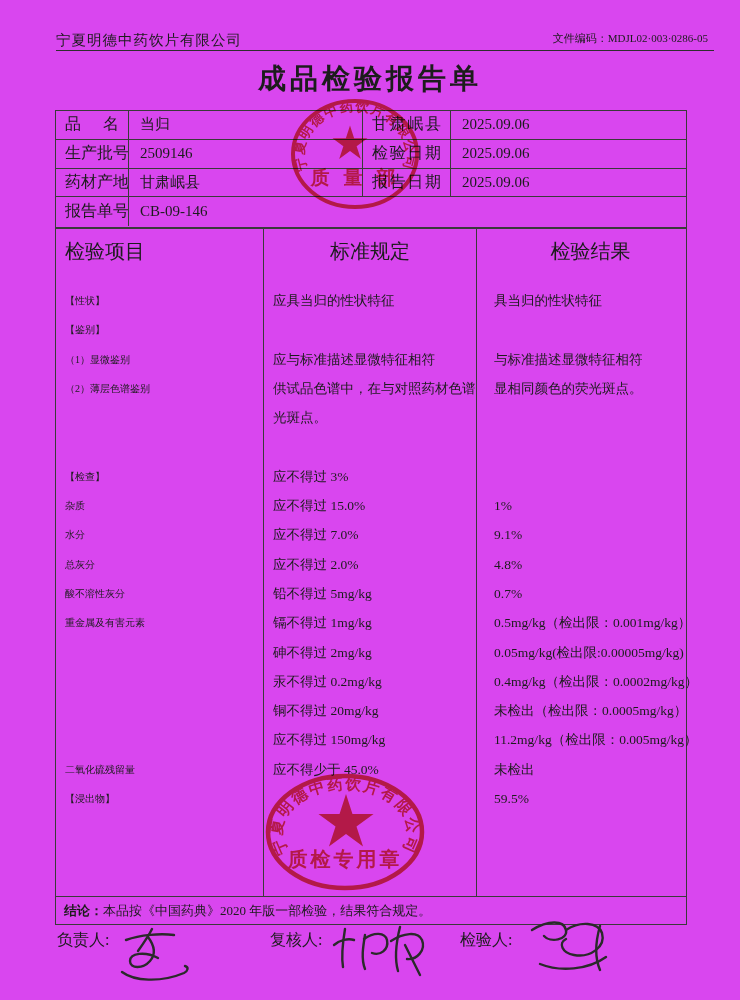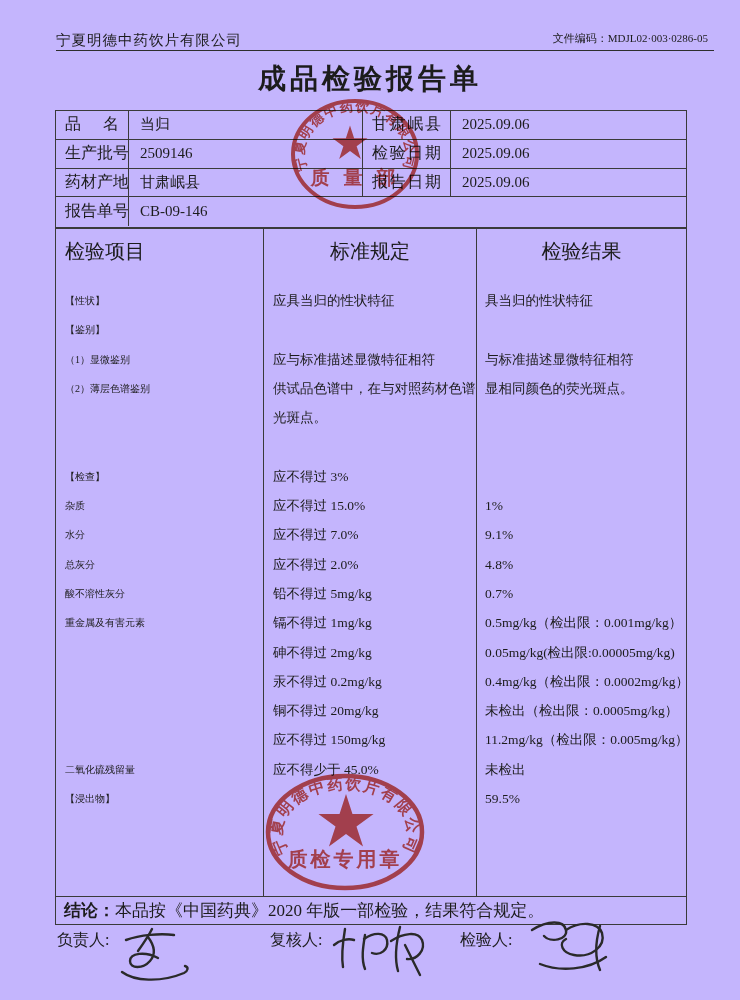--- a/index.html
+++ b/index.html
@@ -1,18 +1,18 @@
 <!DOCTYPE html>
 <html><head>
 <meta charset="utf-8">
 <style>
   html,body{margin:0;padding:0;background:#e8e8e8;}
   .page{
     position:relative;width:740px;height:1000px;margin:0 auto;
-    background:#c4b5fd;overflow:hidden;
+    background:#d946ef;overflow:hidden;
     font-family:"Liberation Serif","DejaVu Serif",serif;
     color:#1c1c1c;
   }
   
   .hdr-company{position:absolute;left:56px;top:31px;font-size:14.5px;letter-spacing:1px;}
   .hdr-code{position:absolute;right:32px;top:31px;font-size:11px;}
   .hdr-rule{position:absolute;left:56px;top:50px;width:658px;height:0;border-top:1.6px solid #2e2e2e;}
   .doc-title{position:absolute;left:0;top:60px;width:740px;text-align:center;
     font-size:28px;font-weight:bold;letter-spacing:4px;}
   
@@ -26,32 +26,32 @@
   .ilabel{font-size:16px;padding:0 9px;}
   .ilabel span{display:block;width:100%;text-align:justify;text-align-last:justify;}
   .ivalue{font-size:15px;padding-left:11px;}
   .span3{grid-column:span 3;}
   
   .res-table{position:absolute;left:55px;top:228px;width:632px;height:669px;
     border:1.4px solid #3a3a3a;box-sizing:border-box;}
   .res-col{position:absolute;top:0;height:100%;box-sizing:border-box;}
   .res-col.c1{left:0;width:208px;border-right:1px solid #3a3a3a;}
   .res-col.c2{left:208px;width:213px;border-right:1px solid #3a3a3a;}
-  .res-col.c3{left:421px;width:209px;text-decoration:underline;}
+  .res-col.c3{left:430px;width:209px;text-decoration:underline;}
   .res-head{position:absolute;top:9px;left:0;width:100%;font-size:20px;text-align:center;}
   .res-head.left{text-align:left;padding-left:9px;box-sizing:border-box;}
   .res-lines{position:absolute;top:57px;left:0;width:100%;}
   .res-lines .ln{height:29.3px;line-height:29.3px;white-space:nowrap;overflow:visible;}
   .c1 .res-lines .ln{font-size:10px;padding-left:9px;}
   .c2 .res-lines .ln{font-size:13.5px;padding-left:9px;}
   .c3 .res-lines .ln{font-size:13.5px;padding-left:8px;}
   
   .conclusion{position:absolute;left:55px;top:897px;width:632px;height:28px;box-sizing:border-box;
     border:1.4px solid #3a3a3a;border-top:none;display:flex;align-items:center;
-    font-size:17px;padding-left:8px;}
+    font-size:13px;padding-left:8px;}
   .conclusion b{font-weight:bold;}
   
   .sign-label{position:absolute;top:930px;font-size:16px;}
   .sig{position:absolute;}
   
   .stamp{position:absolute;mix-blend-mode:multiply;opacity:0.85;}
   .stamp text{font-family:"Liberation Serif","DejaVu Serif",serif;font-weight:bold;}
 </style>
 </head>
 <body>

